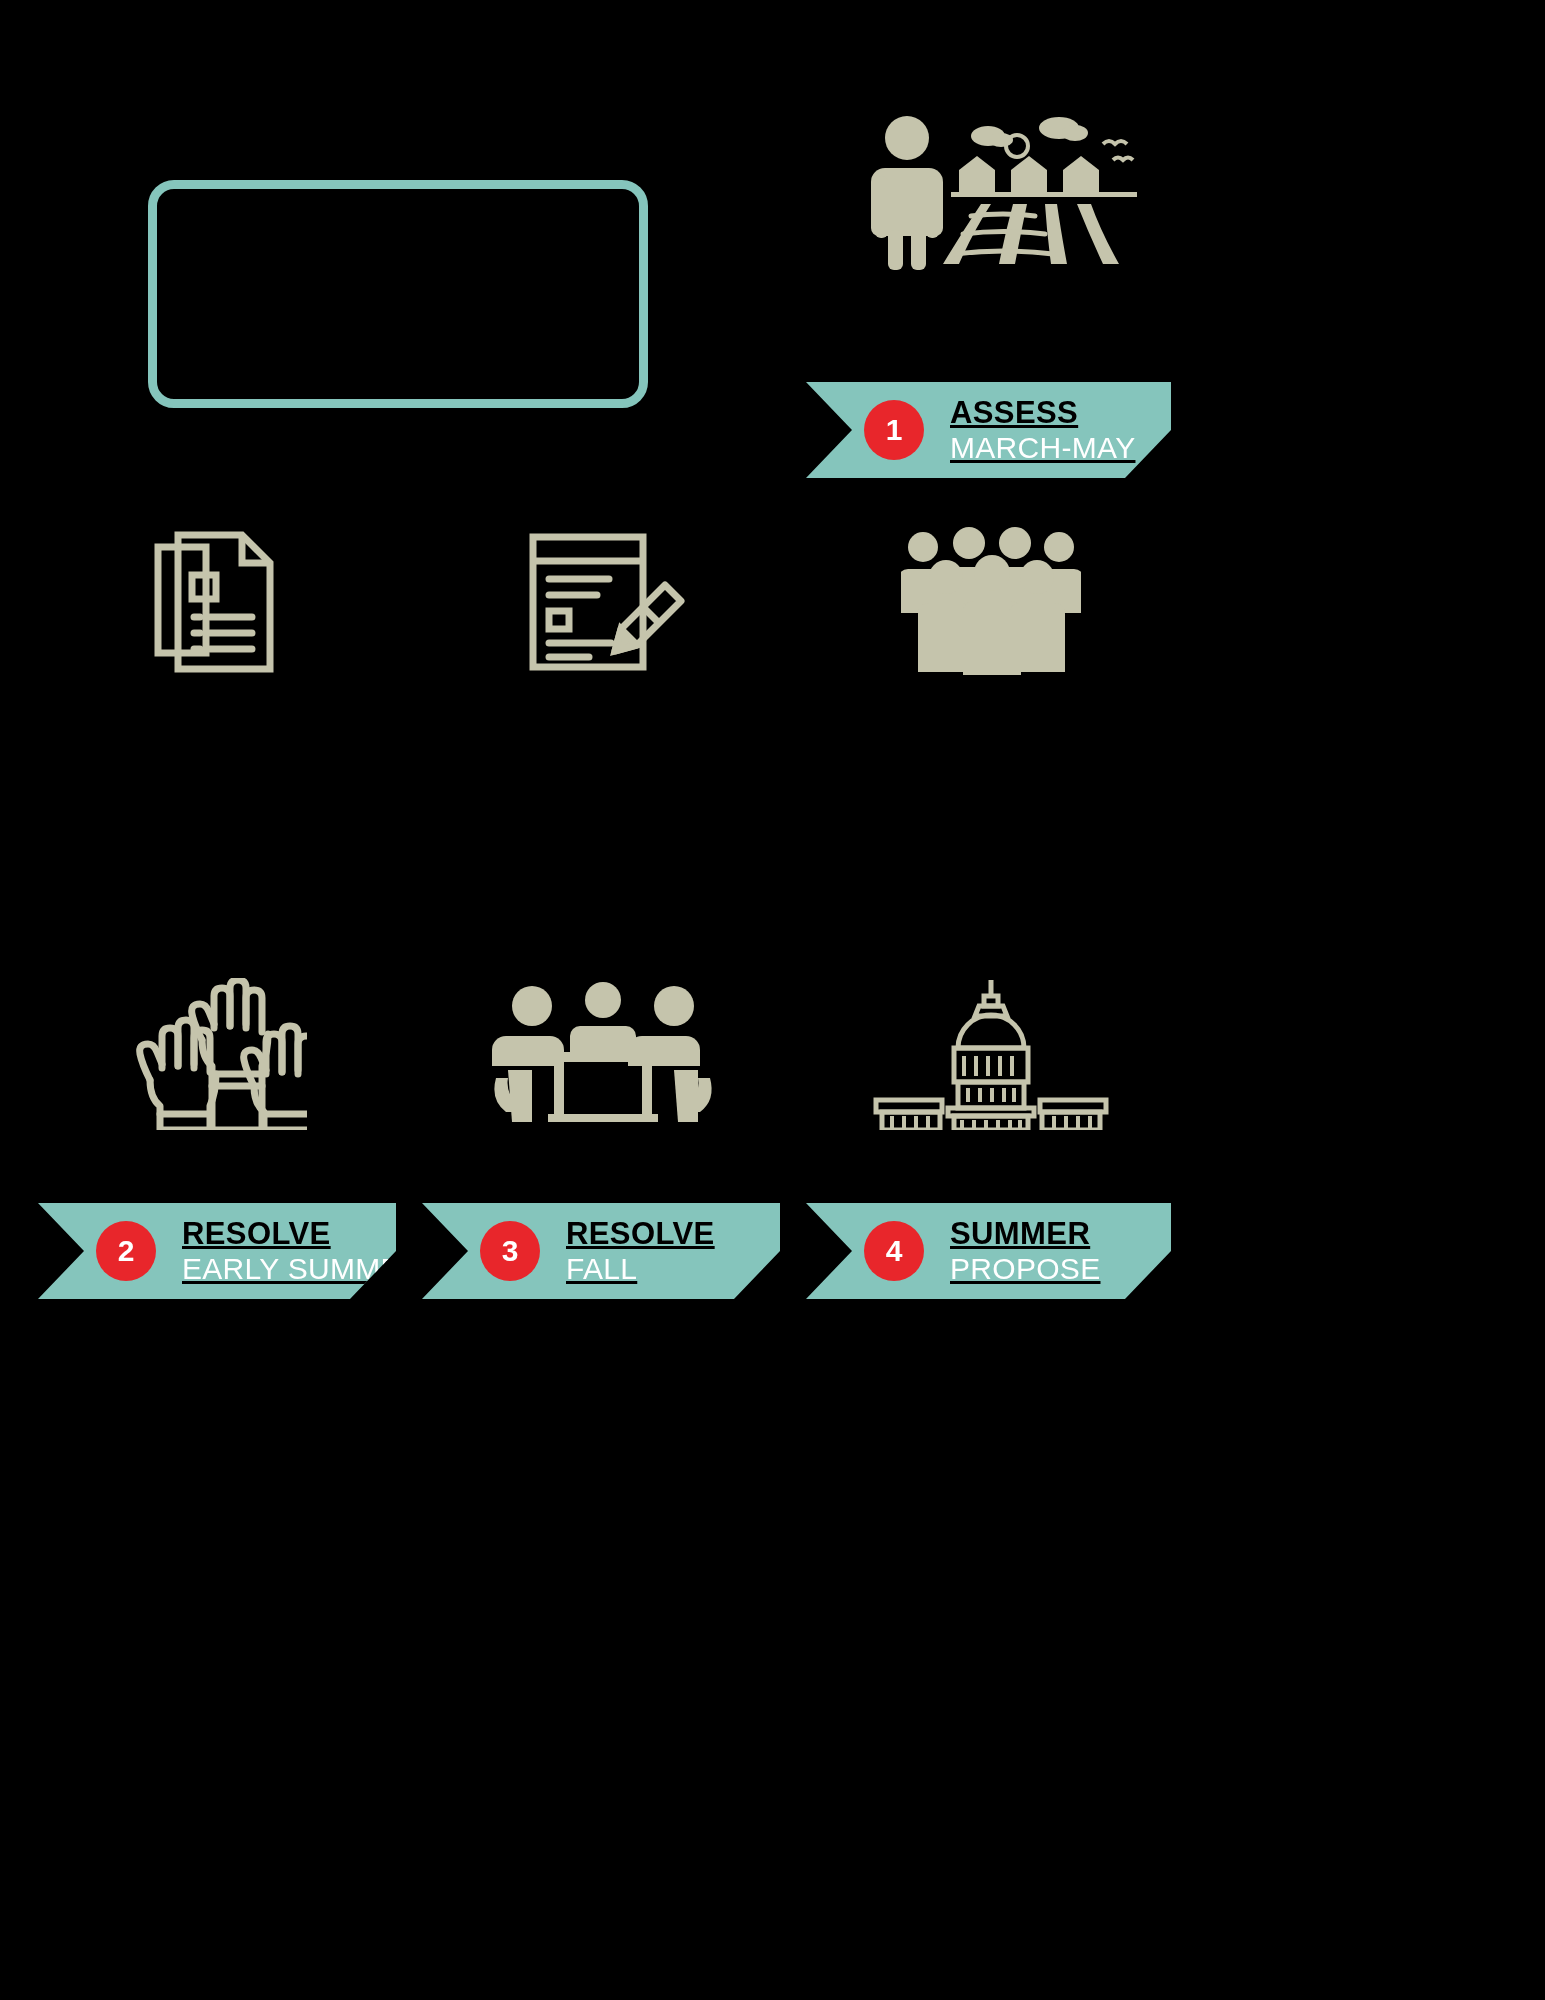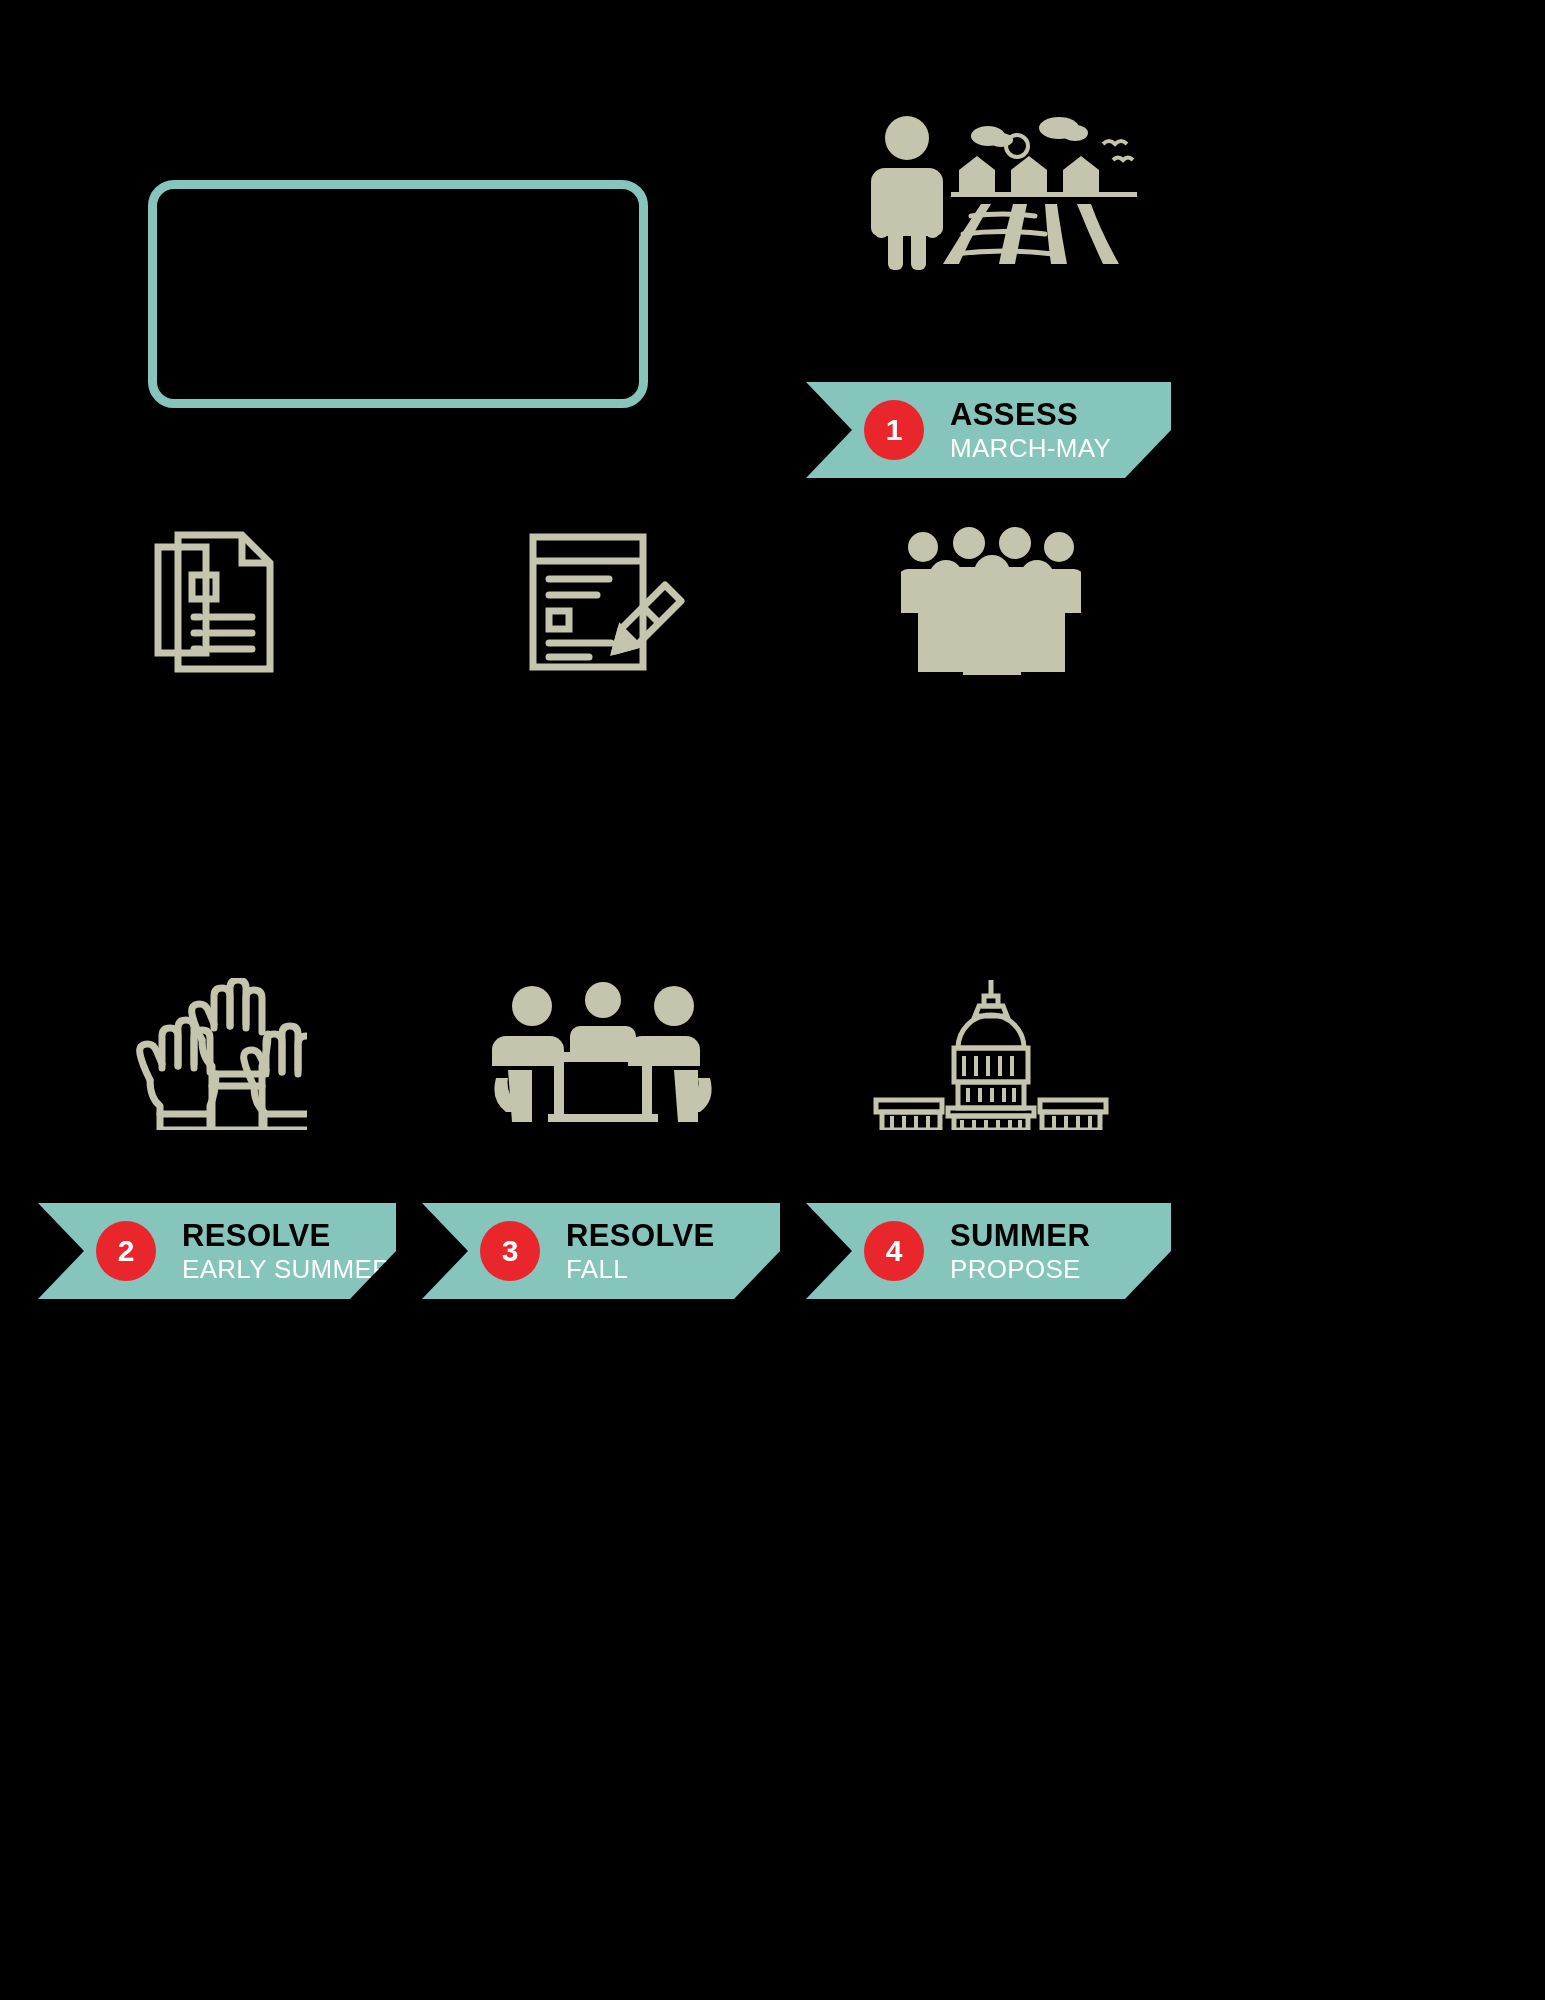--- a/index.html
+++ b/index.html
@@ -52,31 +52,32 @@
     font-weight: bold;
     display: flex; align-items: center; justify-content: center;
     margin-left: 58px;
   }
   .labels {
     margin-left: 26px;
     display: flex;
     flex-direction: column;
     justify-content: center;
     line-height: 1.0;
+    text-decoration: underline;
   }
   .step-title {
     color: #000000;
     font-size: 31px;
     font-weight: bold;
     letter-spacing: 0.4px;
     white-space: nowrap;
   }
   .step-when {
     color: #ffffff;
-    font-size: 26px;
+    font-size: 30px;
     font-weight: normal;
     letter-spacing: 0.3px;
     white-space: nowrap;
     margin-top: 5px;
   }
 
   
   #step-1 { left: 806px; top: 110px; width: 370px; }
   #step-1 .icon-wrap { top: 0; height: 160px; }
   #step-1 .banner   { top: 272px; left: 0; width: 365px; }

